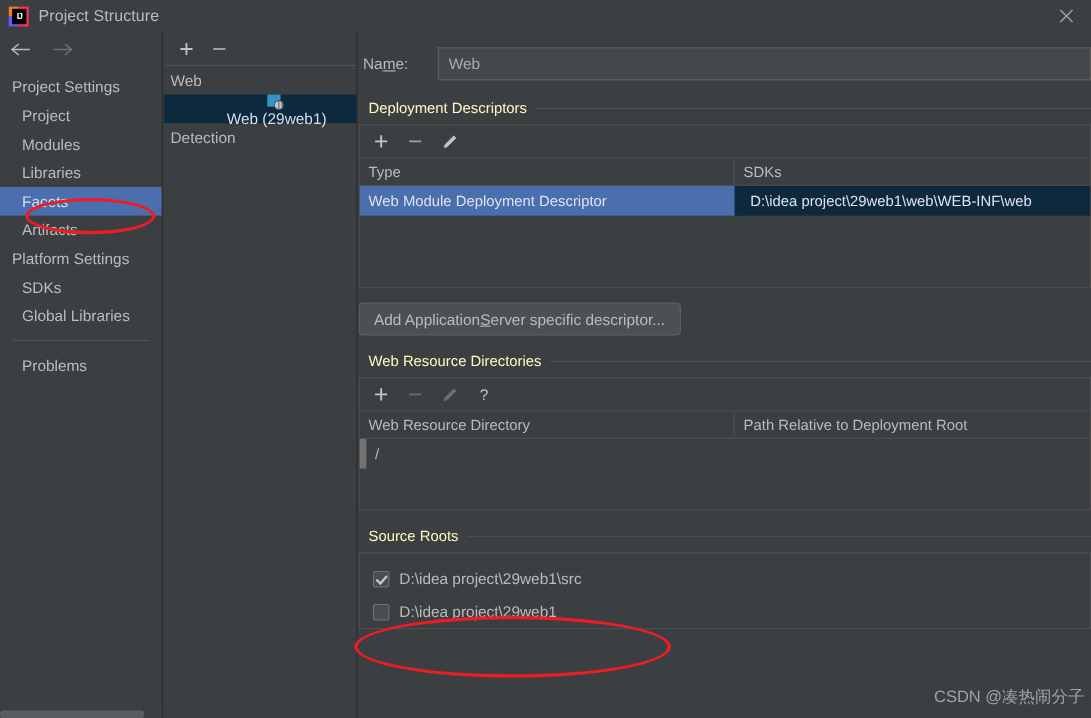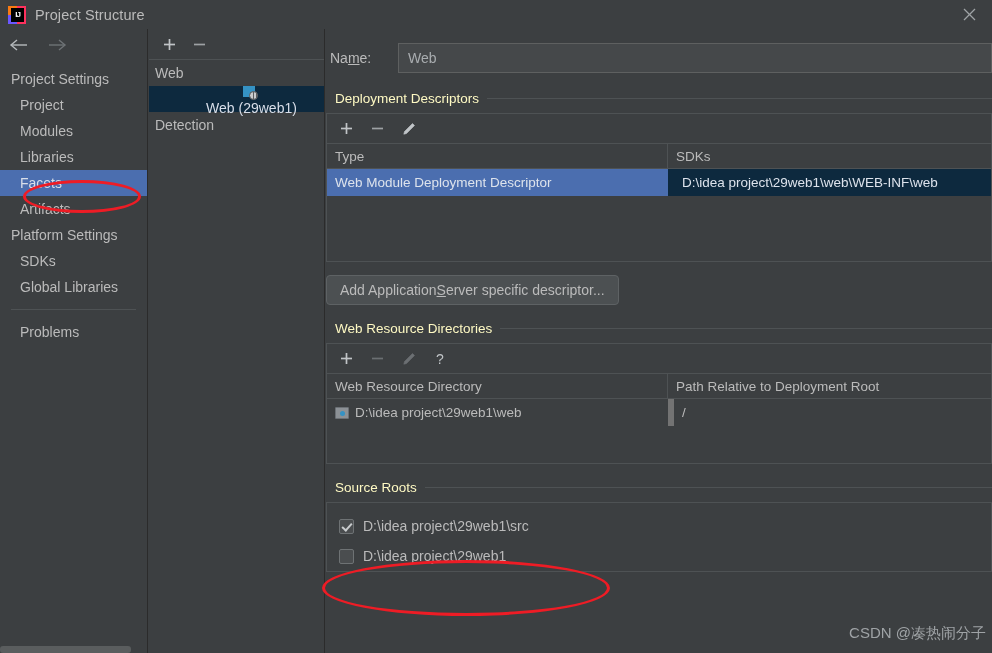--- a/index.html
+++ b/index.html
@@ -435,24 +435,20 @@
           </span>
         </div>
 
         <div class="tbl-head">
           <div class="th c1">Web Resource Directory</div>
           <div class="th c2">Path Relative to Deployment Root</div>
         </div>
 
         <div class="tbl-body">
           <div class="tr">
-            <div class="td c1">
-              <span class="dir-icon"></span>
-              <span>D:\idea project\29web1\web</span>
-            </div>
             <div class="td c2">/</div>
           </div>
           <div class="tbl-filler2"></div>
         </div>
       </div>
     </div>
 
     <div class="section">
       <div class="section-head">
         <span>Source Roots</span>

